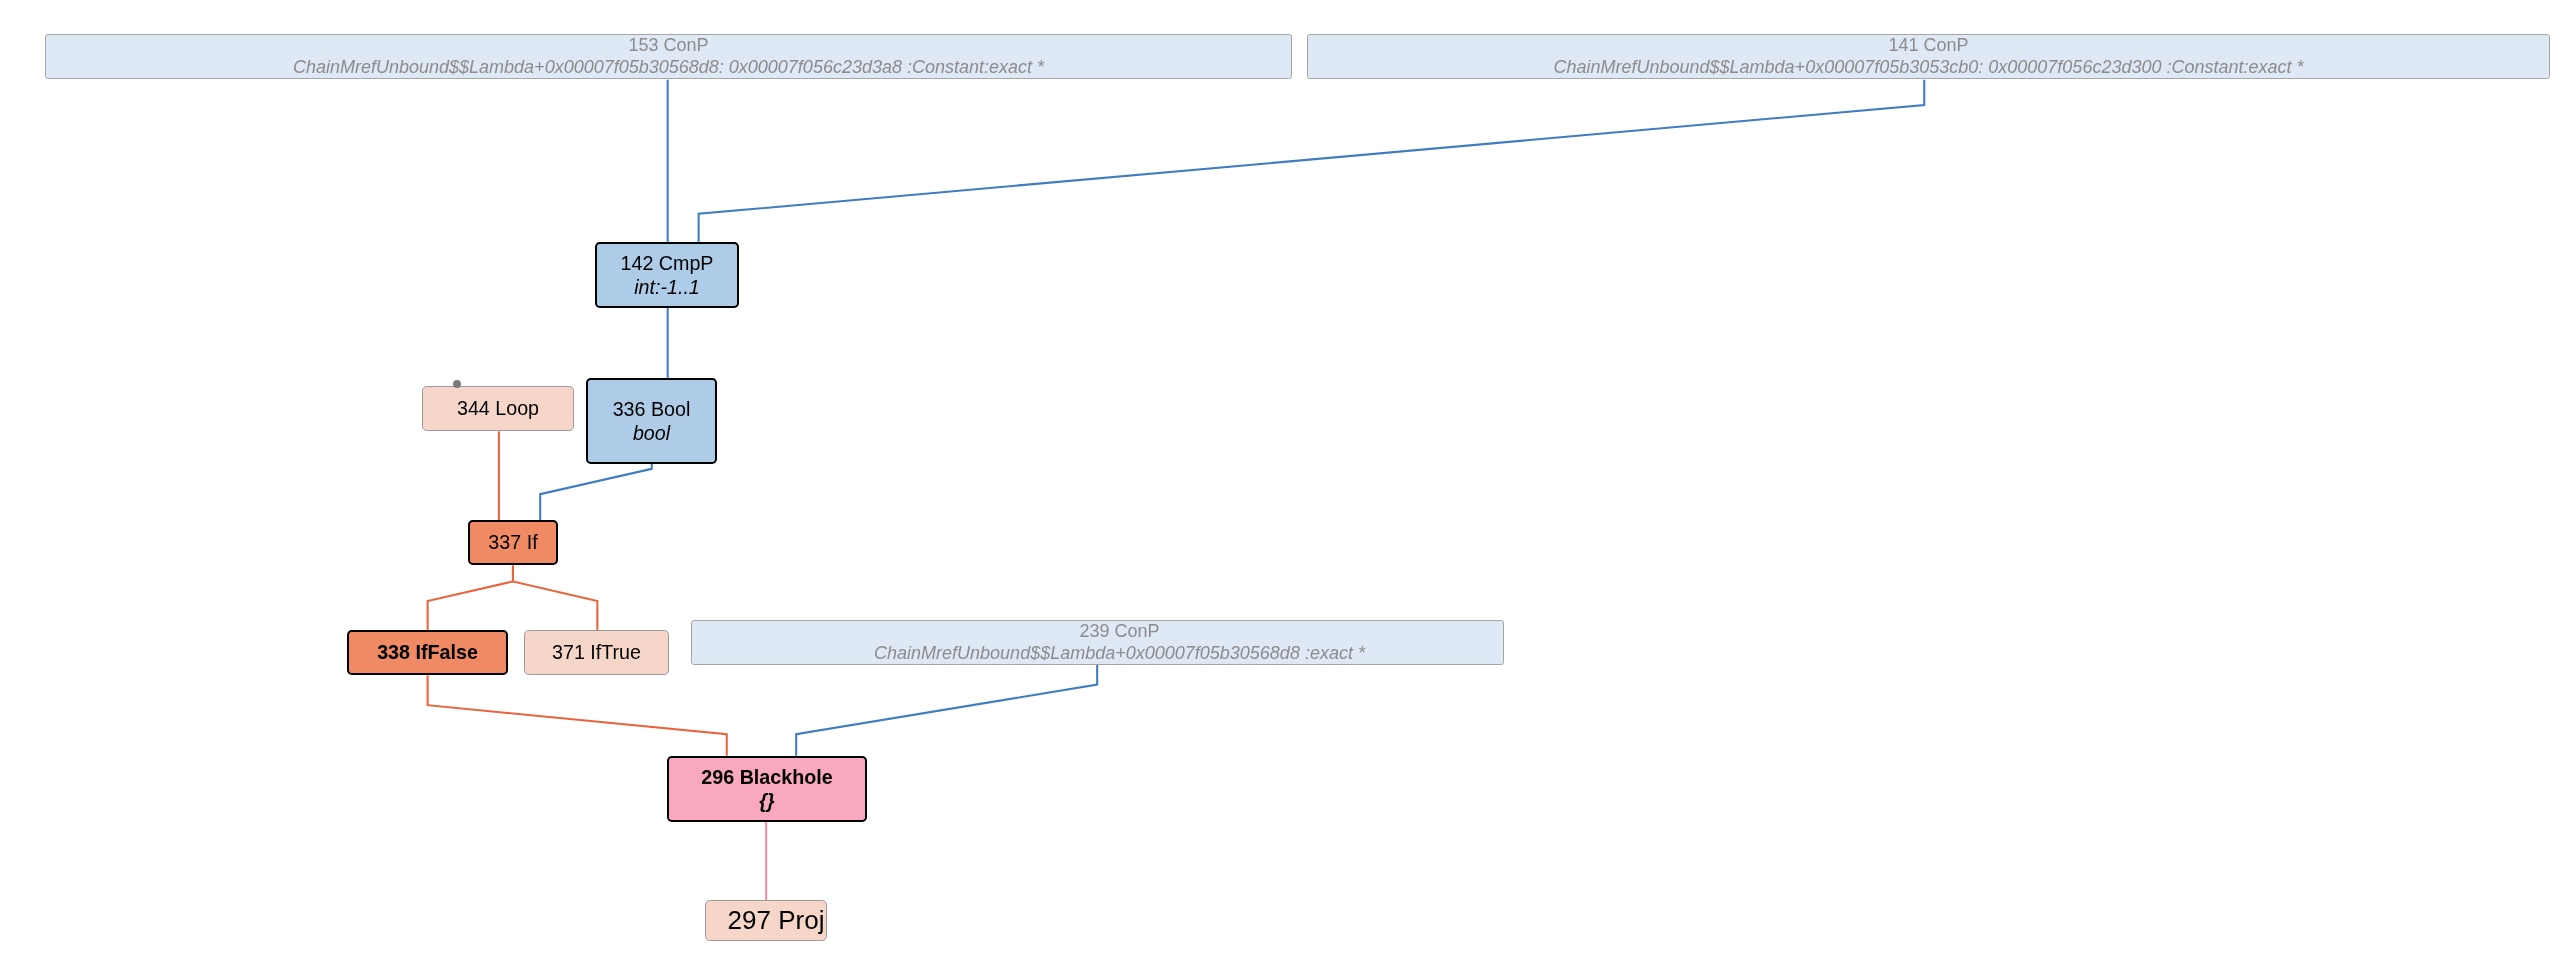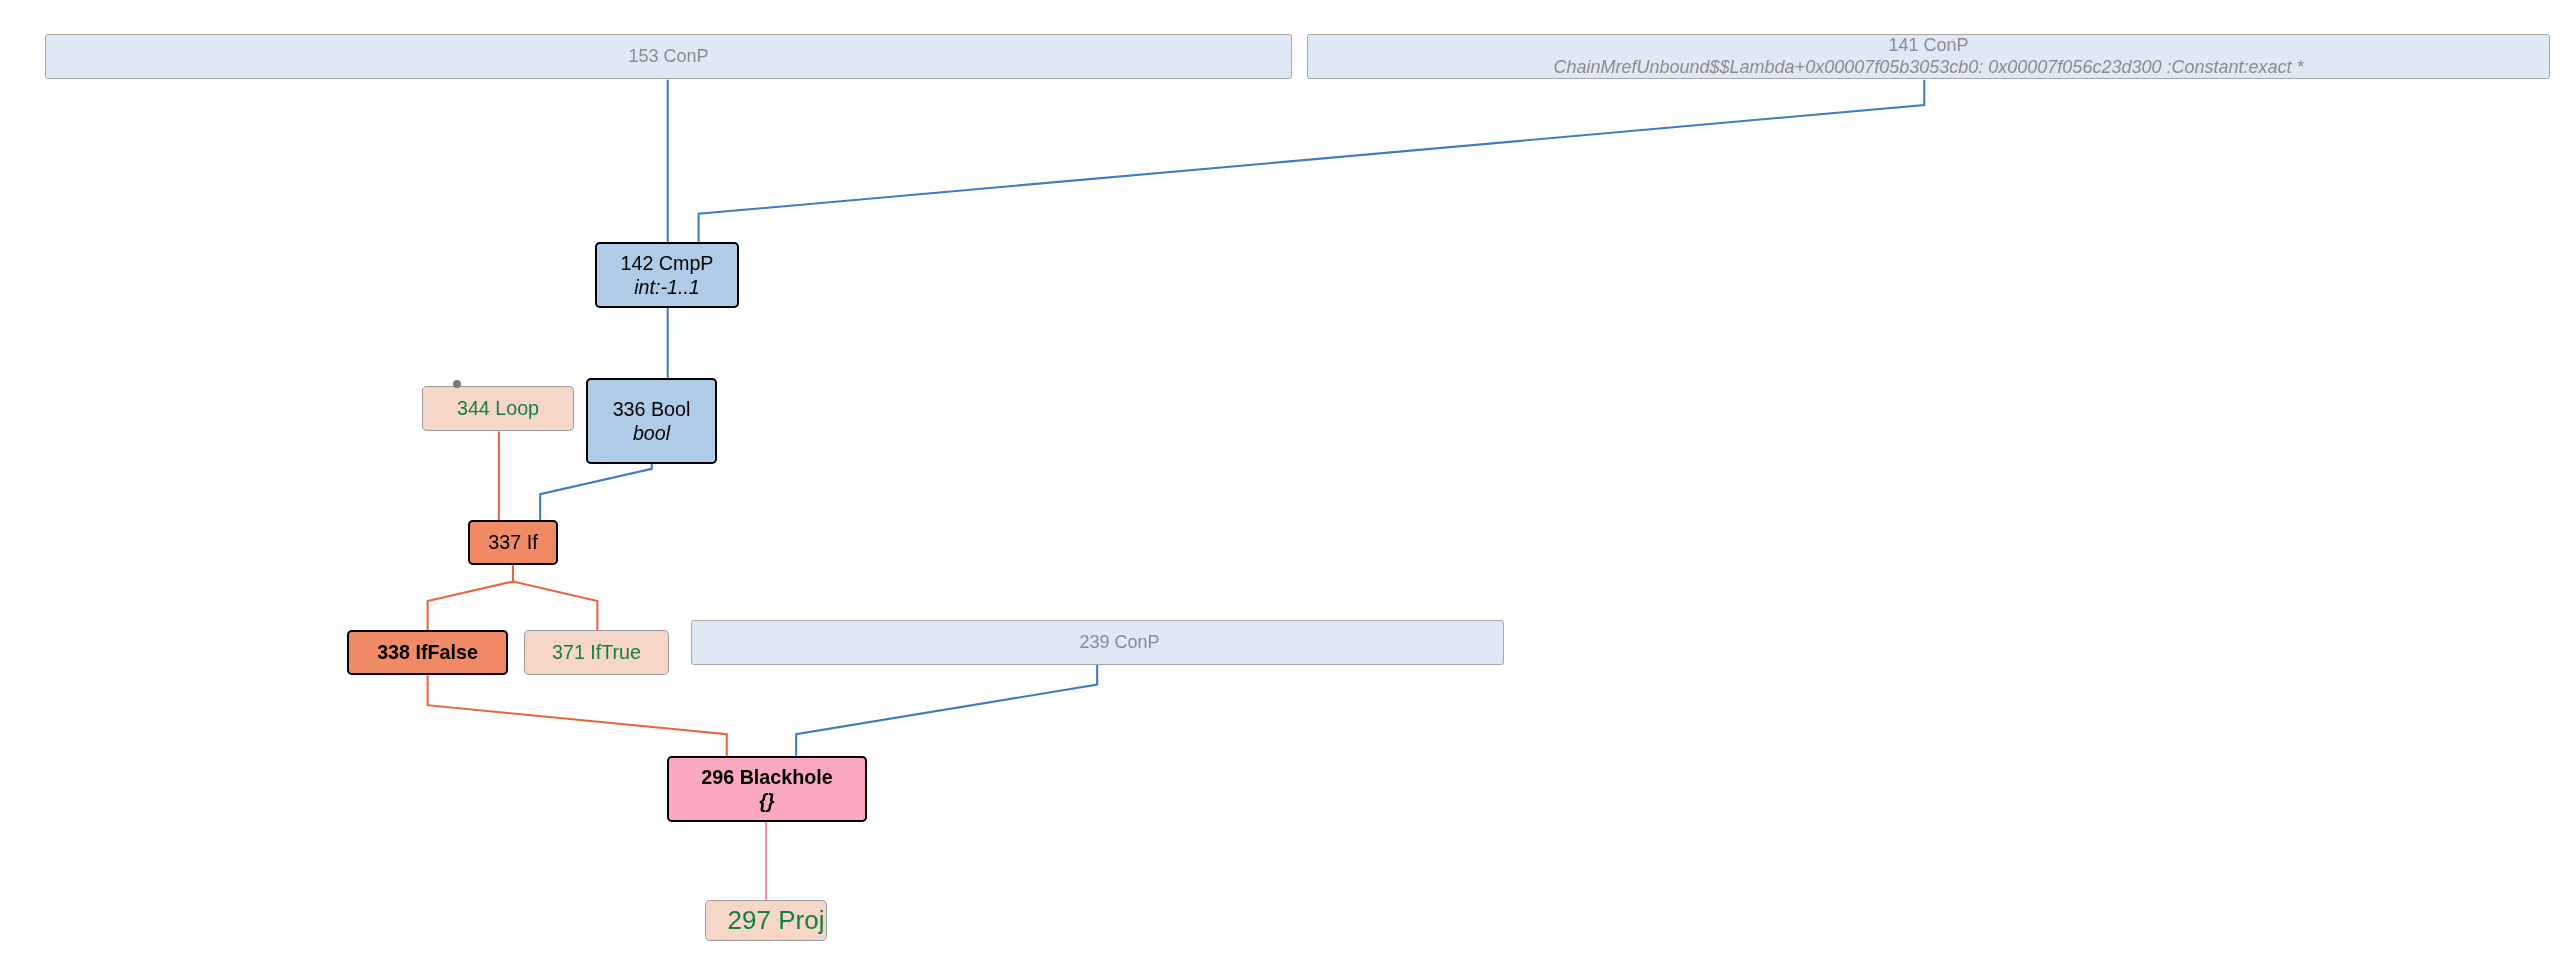--- a/index.html
+++ b/index.html
@@ -37,21 +37,21 @@
   .node .l2{display:block;font-style:italic;}
 
   
   .n-strong{
     border:2.8px solid #000000;
     color:#000000;
   }
   
   .n-dim{
     border:1.9px solid #9a9a9a;
-    color:#15803d;
+    color:#000000;
   }
   
   .n-wide{
     border:1.9px solid #a6a6a6;
     color:#8c8c8c;
     border-radius:2.8px;
   }
 
   .fill-blue  {background:#aecbe8;}
   .fill-orange{background:#f08a65;}
@@ -79,20 +79,21 @@
       <polyline points="532,460 532,555" fill="none" stroke="#e8643c" stroke-width="2.2" stroke-linejoin="miter" stroke-linecap="butt"></polyline>
       <polyline points="695,473 695,500 576,527 576,555" fill="none" stroke="#3f7cc0" stroke-width="2.2" stroke-linejoin="miter" stroke-linecap="butt"></polyline>
       <polyline points="547,603 547,620 456,641 456,672" fill="none" stroke="#e8643c" stroke-width="2.2" stroke-linejoin="miter" stroke-linecap="butt"></polyline>
       <polyline points="547,603 547,620 637,641 637,672" fill="none" stroke="#e8643c" stroke-width="2.2" stroke-linejoin="miter" stroke-linecap="butt"></polyline>
       <polyline points="456,720 456,752 775,783 775,806" fill="none" stroke="#e8643c" stroke-width="2.2" stroke-linejoin="miter" stroke-linecap="butt"></polyline>
       <polyline points="1170,709 1170,730 849,783 849,806" fill="none" stroke="#3f7cc0" stroke-width="2.2" stroke-linejoin="miter" stroke-linecap="butt"></polyline>
       <polyline points="817,876 817,960" fill="none" stroke="#f58aa8" stroke-width="2.2" stroke-linejoin="miter" stroke-linecap="butt"></polyline>
     </svg>
 <div class="node n-wide fill-paleblue" style="left: 45px; top: 34px; width: 1247px; height: 45px; font-size: 18px;">
       <span class="l1">153 ConP</span>
+      <span class="l2">ChainMrefUnbound$$Lambda+0x00007f05b30568d8: 0x00007f056c23d3a8 :Constant:exact *</span>
     </div>
     <div class="node n-wide fill-paleblue" style="left: 1307px; top: 34px; width: 1243px; height: 45px; font-size: 18px;">
       <span class="l1">141 ConP</span>
       <span class="l2">ChainMrefUnbound$$Lambda+0x00007f05b3053cb0: 0x00007f056c23d300 :Constant:exact *</span>
     </div>
     <div class="node n-strong fill-blue" style="left: 595px; top: 242px; width: 144px; height: 66px; font-size: 19.7px;">
       <span class="l1">142 CmpP</span>
       <span class="l2">int:-1..1</span>
     </div>
     <div class="node n-dim fill-dimorange" style="left: 422px; top: 386px; width: 152px; height: 45px; font-size: 19.7px;">
@@ -106,20 +107,21 @@
       <span class="l1">337 If</span>
     </div>
     <div class="node n-strong fill-orange bold" style="left: 347px; top: 630px; width: 161px; height: 45px; font-size: 19.7px;">
       <span class="l1">338 IfFalse</span>
     </div>
     <div class="node n-dim fill-dimorange" style="left: 524px; top: 630px; width: 145px; height: 45px; font-size: 19.7px;">
       <span class="l1">371 IfTrue</span>
     </div>
     <div class="node n-wide fill-paleblue" style="left: 691px; top: 620px; width: 813px; height: 45px; font-size: 18px; padding-left: 44px;">
       <span class="l1">239 ConP</span>
+      <span class="l2">ChainMrefUnbound$$Lambda+0x00007f05b30568d8 :exact *</span>
     </div>
     <div class="node n-strong fill-pink bold" style="left: 667px; top: 756px; width: 200px; height: 66px; font-size: 19.7px;">
       <span class="l1">296 Blackhole</span>
       <span class="l2">{}</span>
     </div>
     <div class="node n-dim fill-dimorange" style="left: 705px; top: 900px; width: 122px; height: 41px; font-size: 26px; padding-left: 20px;">
       <span class="l1">297 Proj</span>
     </div>
     <div class="loop-dot" style="left: 453px; top: 380px; width: 8.4px; height: 8.4px;"></div>
   </div>

